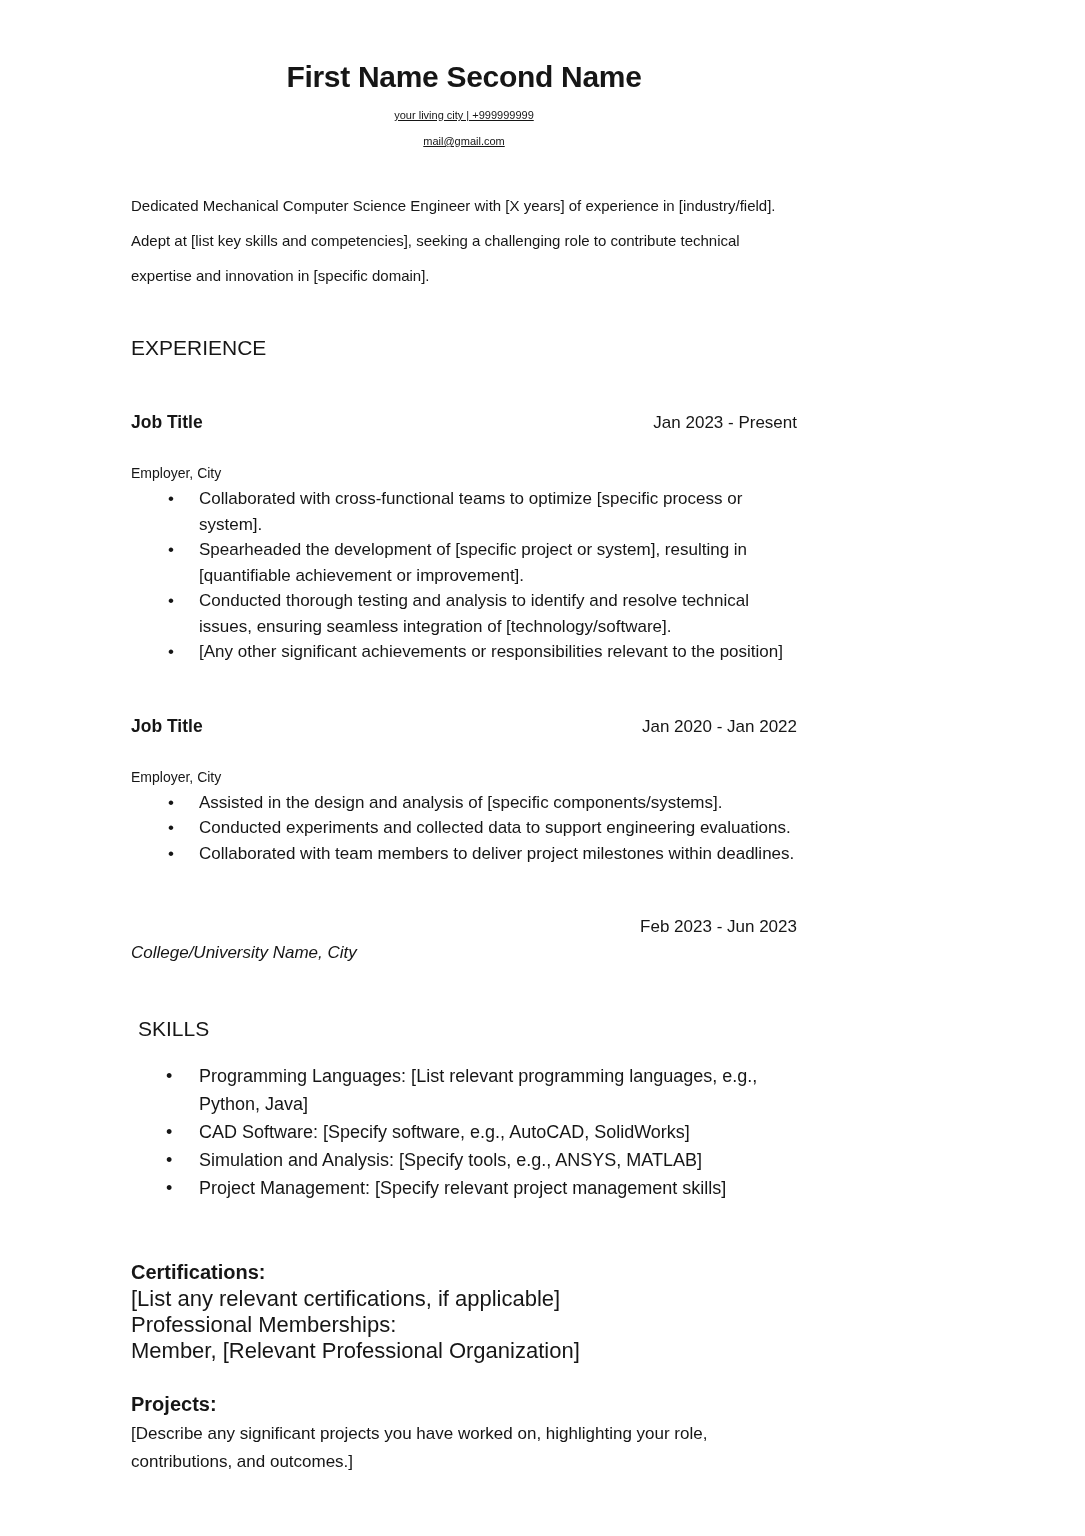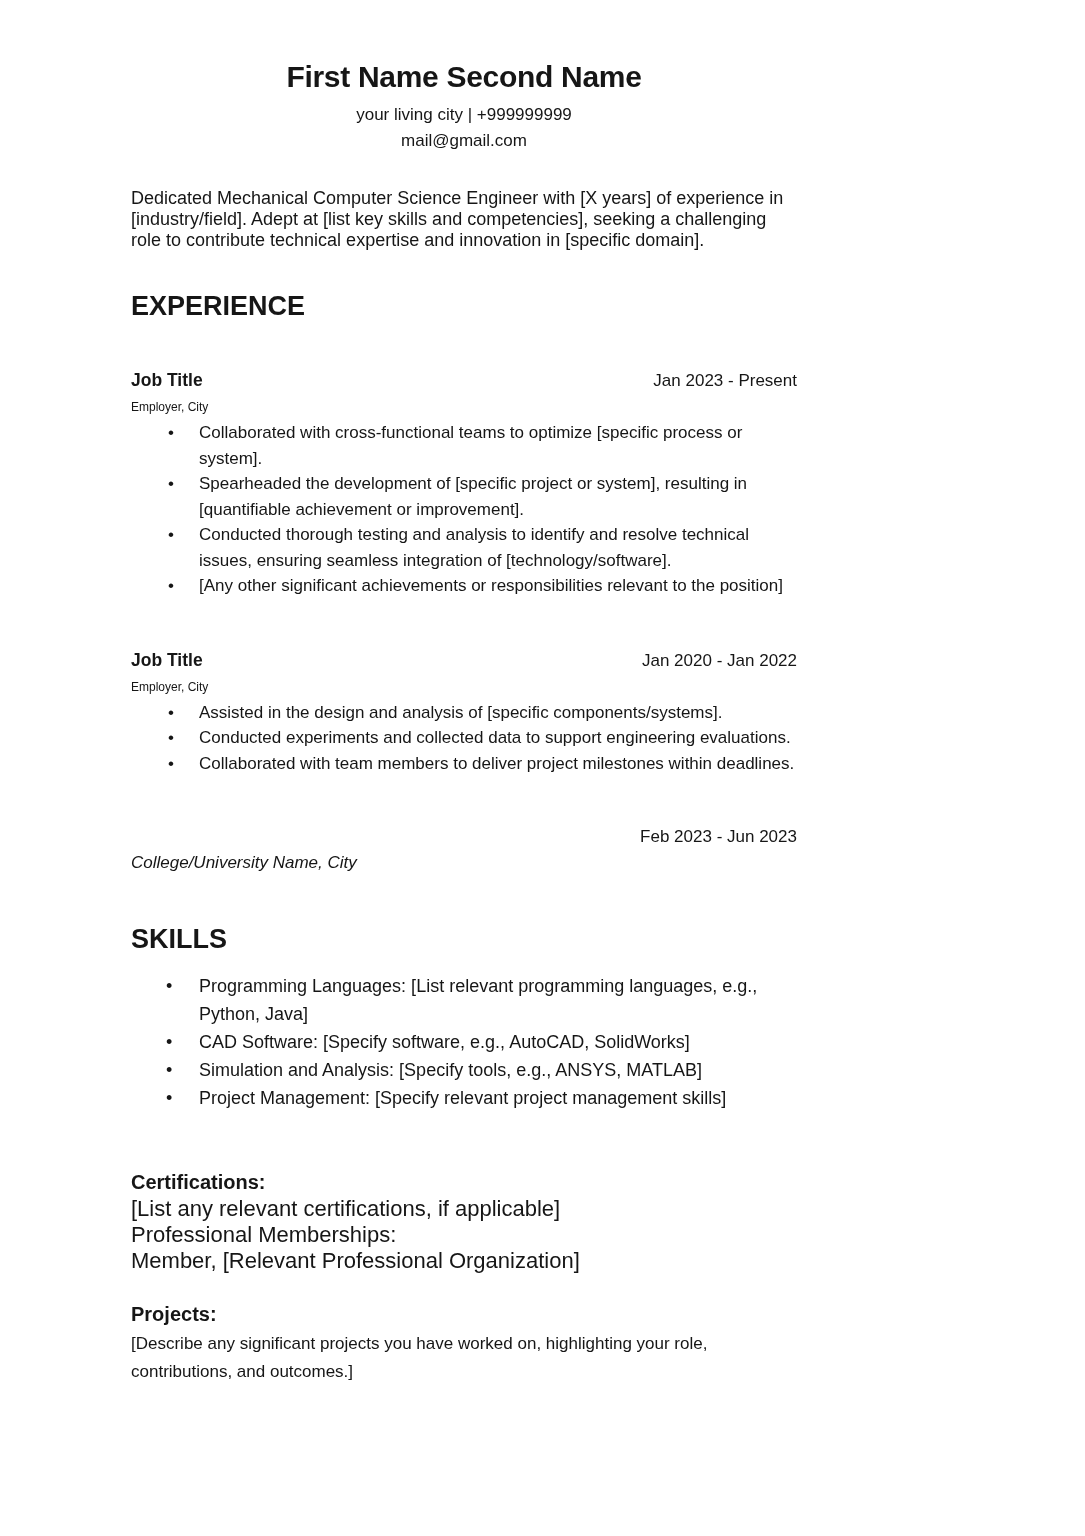--- a/index.html
+++ b/index.html
@@ -15,44 +15,44 @@
   }
   
   .hdr { text-align: center; }
   .hdr h1 {
     margin: 0 0 8px 0;
     font-size: 30px;
     line-height: 34px;
     font-weight: bold;
     letter-spacing: -0.3px;
   }
-  .hdr .contact { font-size: 17px; line-height: 26px; }
+  .hdr .contact { font-size: 11px; line-height: 26px; text-decoration: underline; }
   
-  .summary { margin: 34px 0 0 0; font-size: 18px; line-height: 21px; }
+  .summary { margin: 34px 0 0 0; font-size: 15px; line-height: 35px; }
   
   h2.sec {
     margin: 42px 0 0 0;
-    font-size: 27px;
+    font-size: 21px;
     line-height: 26px;
-    font-weight: bold;
+    font-weight: normal;
     letter-spacing: 0;
   }
   h3.subsec {
     margin: 0;
     font-size: 20px;
     line-height: 28px;
     font-weight: bold;
   }
   
   .job { margin-top: 21px; }
   .job + .job { margin-top: 27px; }
   .rowline { display: flex; justify-content: space-between; align-items: baseline; margin-top: 48px; }
   .job-title { font-size: 17.5px; font-weight: bold; line-height: 26px; }
   .dates { font-size: 17px; line-height: 26px; }
-  .employer { font-size: 12px; line-height: 26px; }
+  .employer { font-size: 14px; line-height: 26px; margin-top: 24px; }
   ul.bullets {
     margin: 0; padding: 0 0 0 68px;
     list-style: none;
   }
   ul.bullets li {
     position: relative;
     font-size: 17px;
     line-height: 25.5px;
   }
   ul.bullets li::before {
@@ -62,21 +62,21 @@
     top: 0;
     font-size: 17px;
   }
   
   .edu-sec h2.sec { margin-top: 32px; }
   .edu { margin-top: 18px; }
   .edu + .edu { margin-top: 26px; }
   .edu .degree { font-size: 17.5px; font-weight: bold; line-height: 26px; }
   .edu .school { font-size: 17px; font-style: italic; line-height: 26px; }
   
-  .skills-sec h2.sec { margin-top: 50px; }
+  .skills-sec h2.sec { margin-top: 50px; margin-left: 7px; }
   ul.skills {
     margin: 20px 0 0 0; padding: 0 0 0 68px;
     list-style: none;
   }
   ul.skills li {
     position: relative;
     font-size: 18px;
     line-height: 28px;
   }
   ul.skills li::before {

